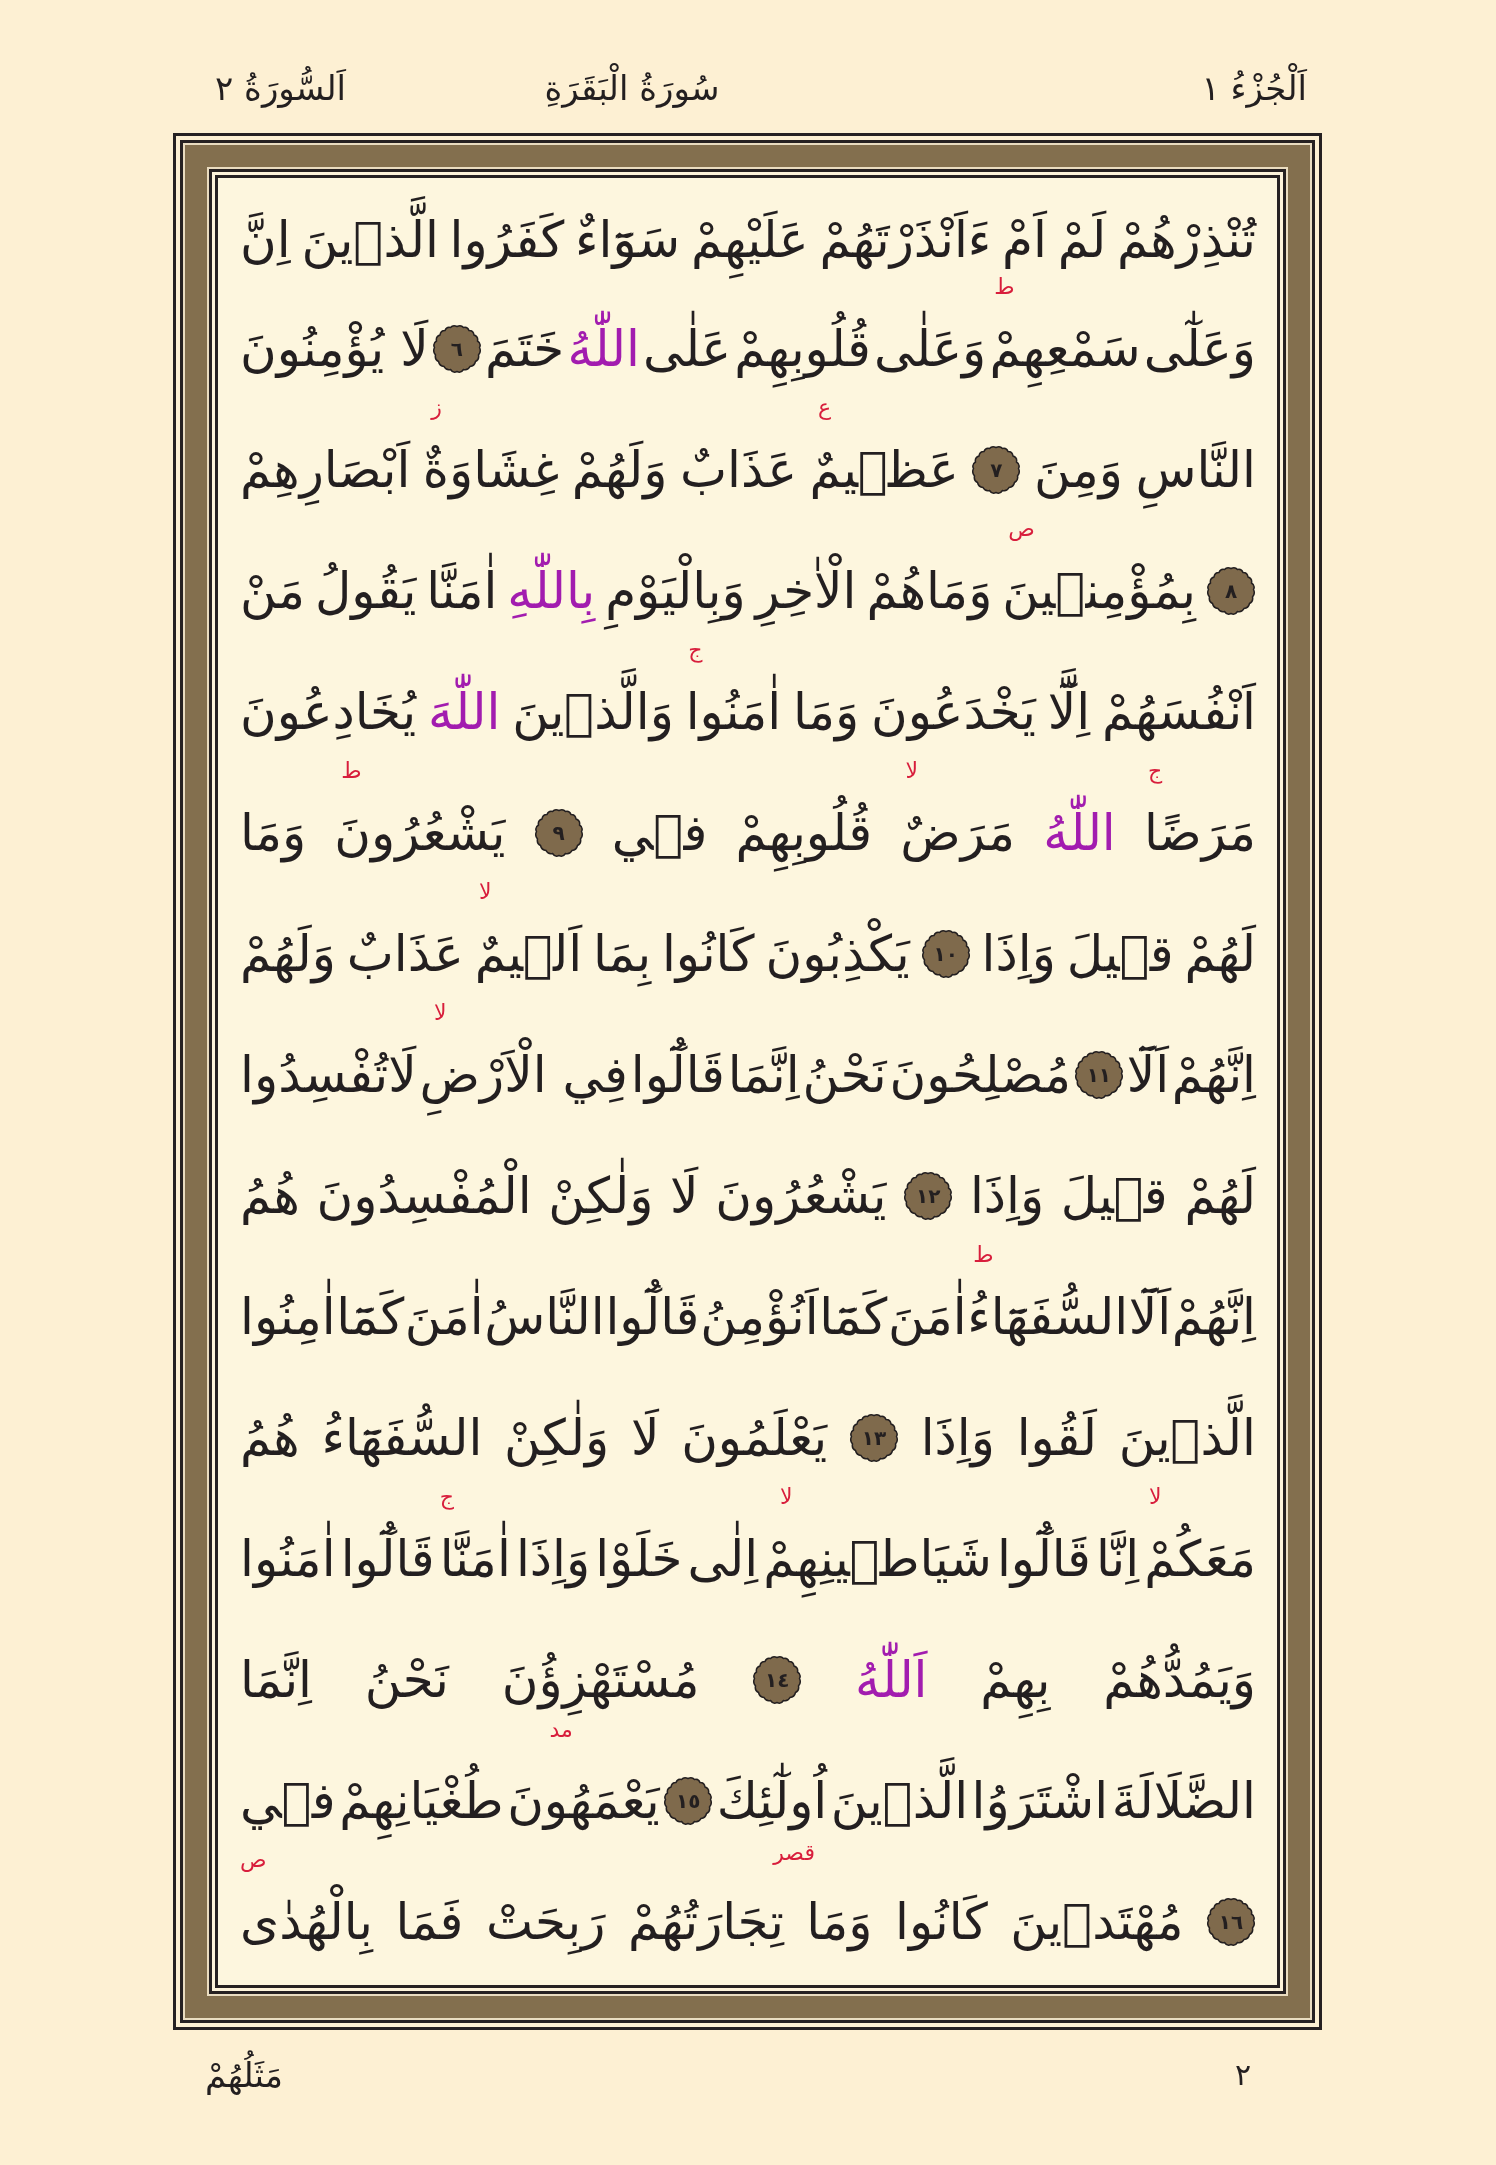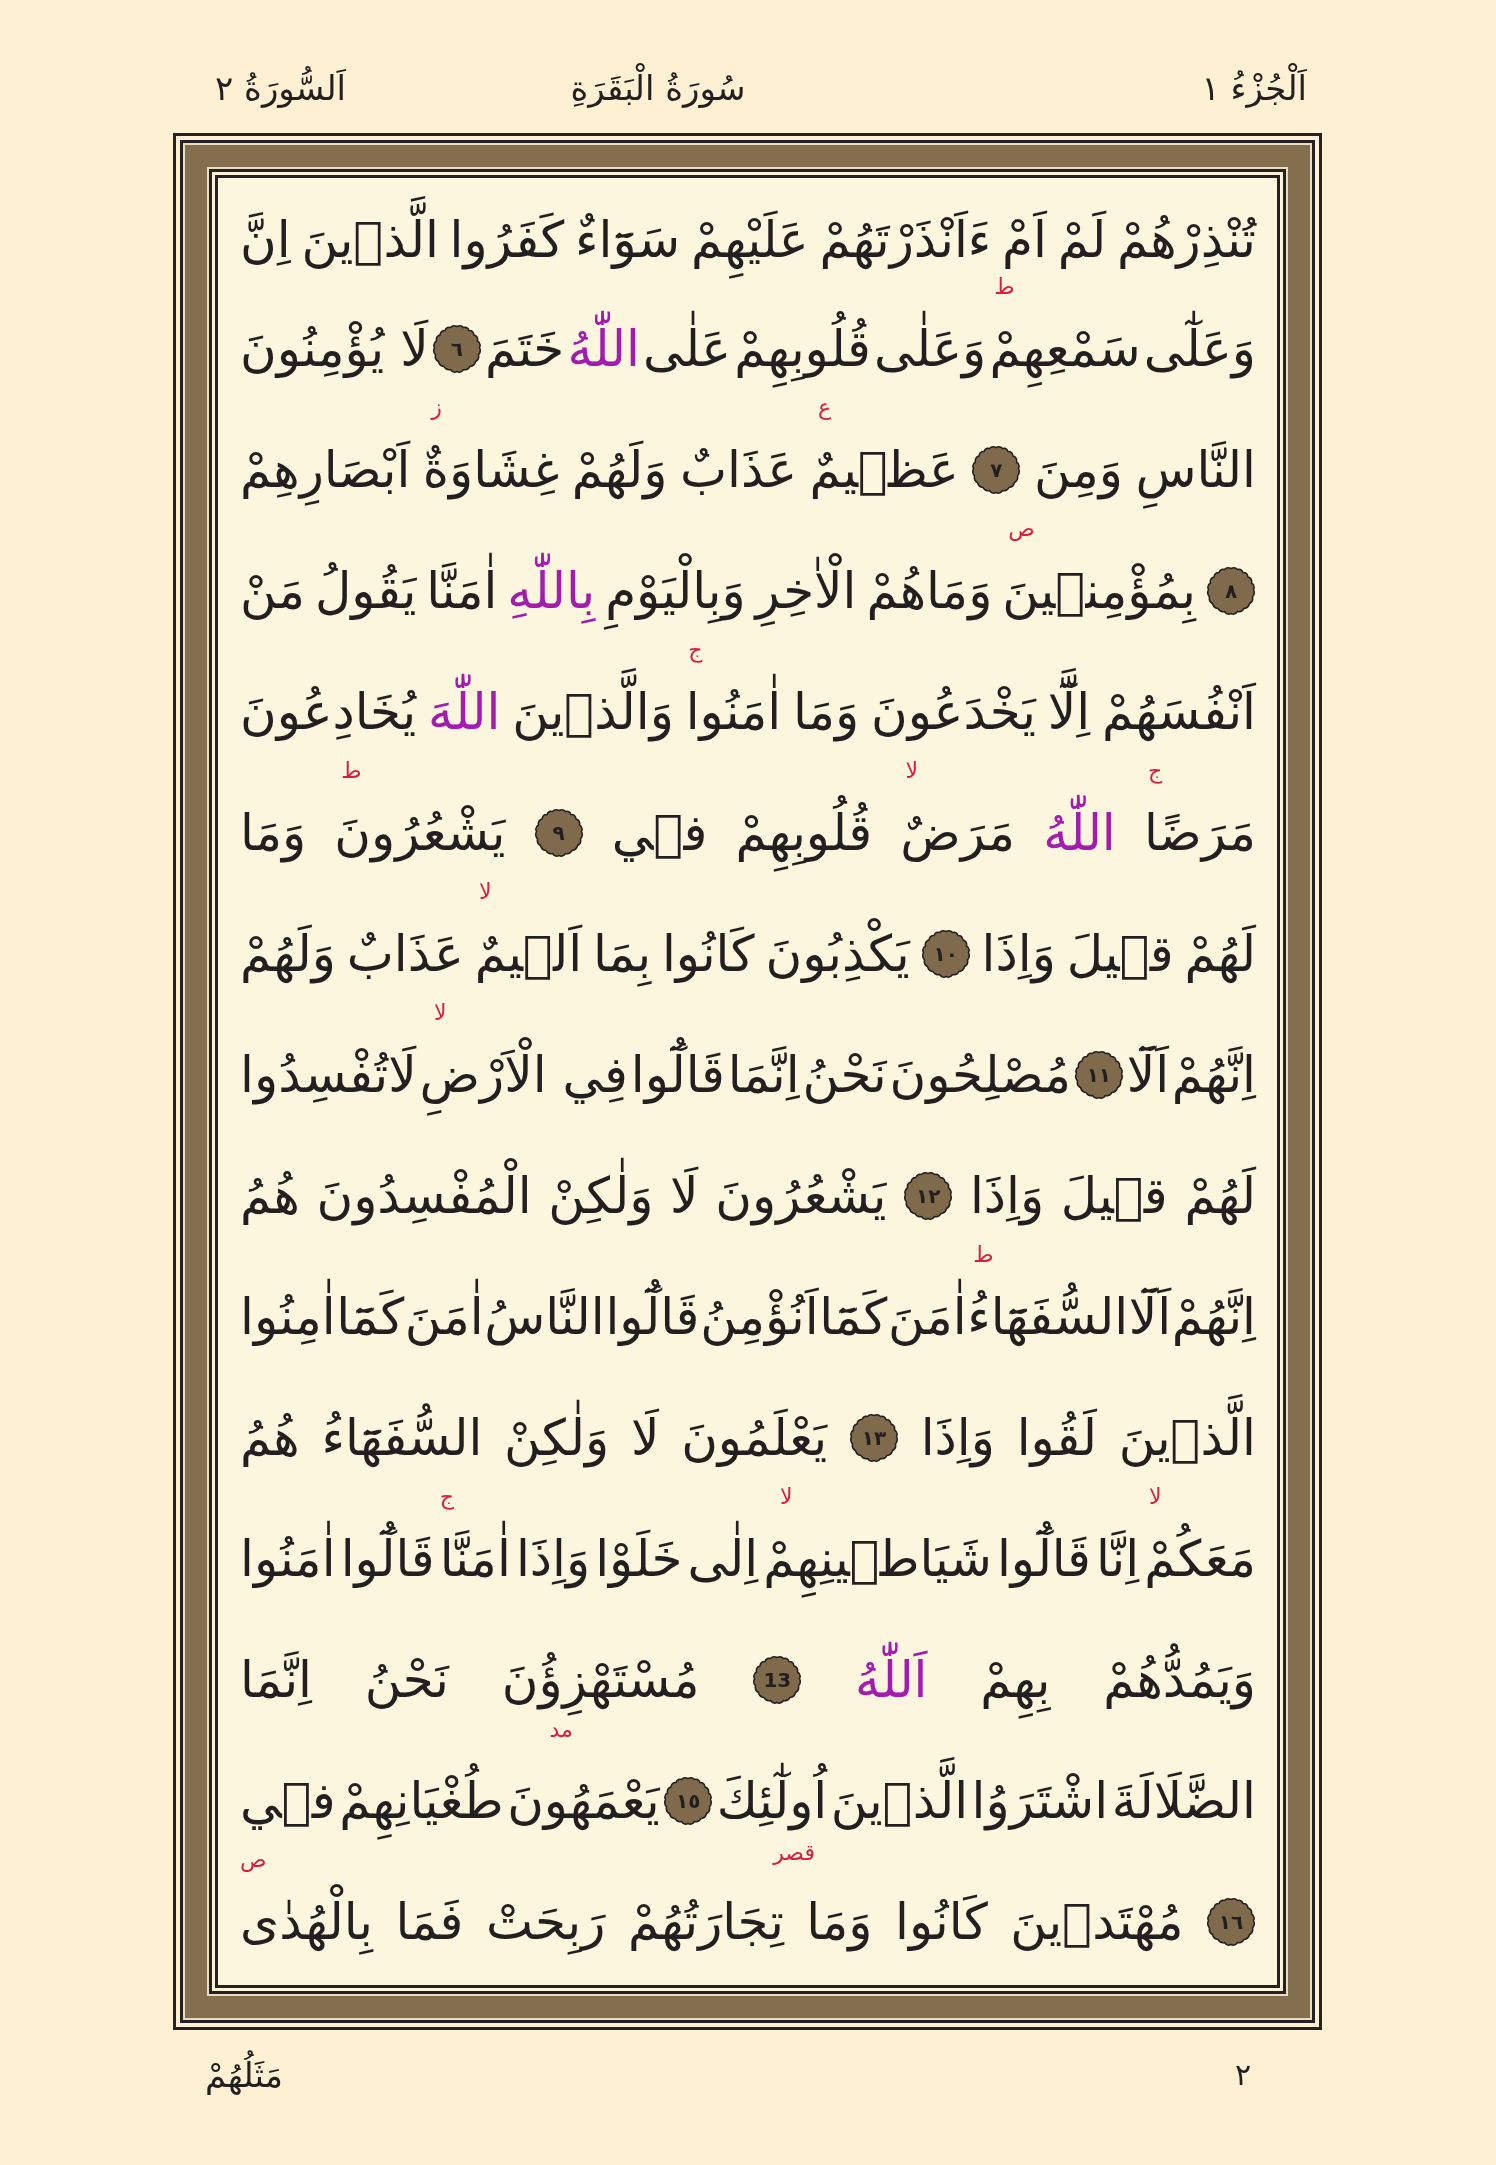--- a/index.html
+++ b/index.html
@@ -2,21 +2,21 @@
 <html><head>
 <meta charset="utf-8">
 <style>
   html, body { margin:0; padding:0; }
   body {
     width:1496px; height:2165px; background:#fdf0d3; position:relative; overflow:hidden;
     font-family:"DejaVu Sans", sans-serif; color:#231f20;
   }
   .hdr { position:absolute; top:58px; font-size:34px; line-height:60px; direction:rtl; white-space:nowrap; color:#231f20;text-align:center; }
   .hdr-right { right:189px; }
-  .hdr-center { left:0; width:1264px; text-align:center;margin-left:26px; }
+  .hdr-center { left:0; width:1264px; text-align:center; }
   .hdr-left { left:215px; }
 
   .frame-outer { position:absolute; left:173px; top:133px; width:1149px; height:1897px; box-sizing:border-box;
     border:3px solid #262122; background:#fdf0d3; }
   .frame-l2 { position:absolute; left:4px; top:4px; right:4px; bottom:4px; border:3px solid #262122; background:#e9dcc0; }
   .frame-band { position:absolute; left:2px; top:2px; right:2px; bottom:2px; background:#836f4e; }
   .frame-l3 { position:absolute; left:22px; top:22px; right:22px; bottom:22px; background:#eadcc0; }
   .frame-l4 { position:absolute; left:2px; top:2px; right:2px; bottom:2px; border:3px solid #262122; background:#fdf3da; }
   .frame-l5 { position:absolute; left:3px; top:3px; right:3px; bottom:3px; border:3px solid #262122; background:#fdf6de; }
 
@@ -247,21 +247,21 @@
   </div>
 
   <div class="line" style="top:1457px">
     <span class="w">اِنَّمَا</span>
     <span class="w">نَحْنُ</span>
     <span class="w"><span>مُسْتَهْزِؤُنَ</span><span class="pause" style="top:auto;bottom:-6px;left:30%">مد</span></span>
     <span class="marker">
         <svg viewBox="0 0 50 50">
           <use href="#scallop" fill="#7f6a4c" stroke="#231f20" stroke-width="1.5"></use>
         </svg>
-        <span>13</span>
+        <span>١٤</span>
       </span>
     <span class="w red">اَللّٰهُ</span>
     <span class="w">بِهِمْ</span>
     <span class="w">وَيَمُدُّهُمْ</span>
   </div>
 
   <div class="line" style="top:1578px">
     <span class="w">ف۪ي</span>
     <span class="w">طُغْيَانِهِمْ</span>
     <span class="w">يَعْمَهُونَ</span>

